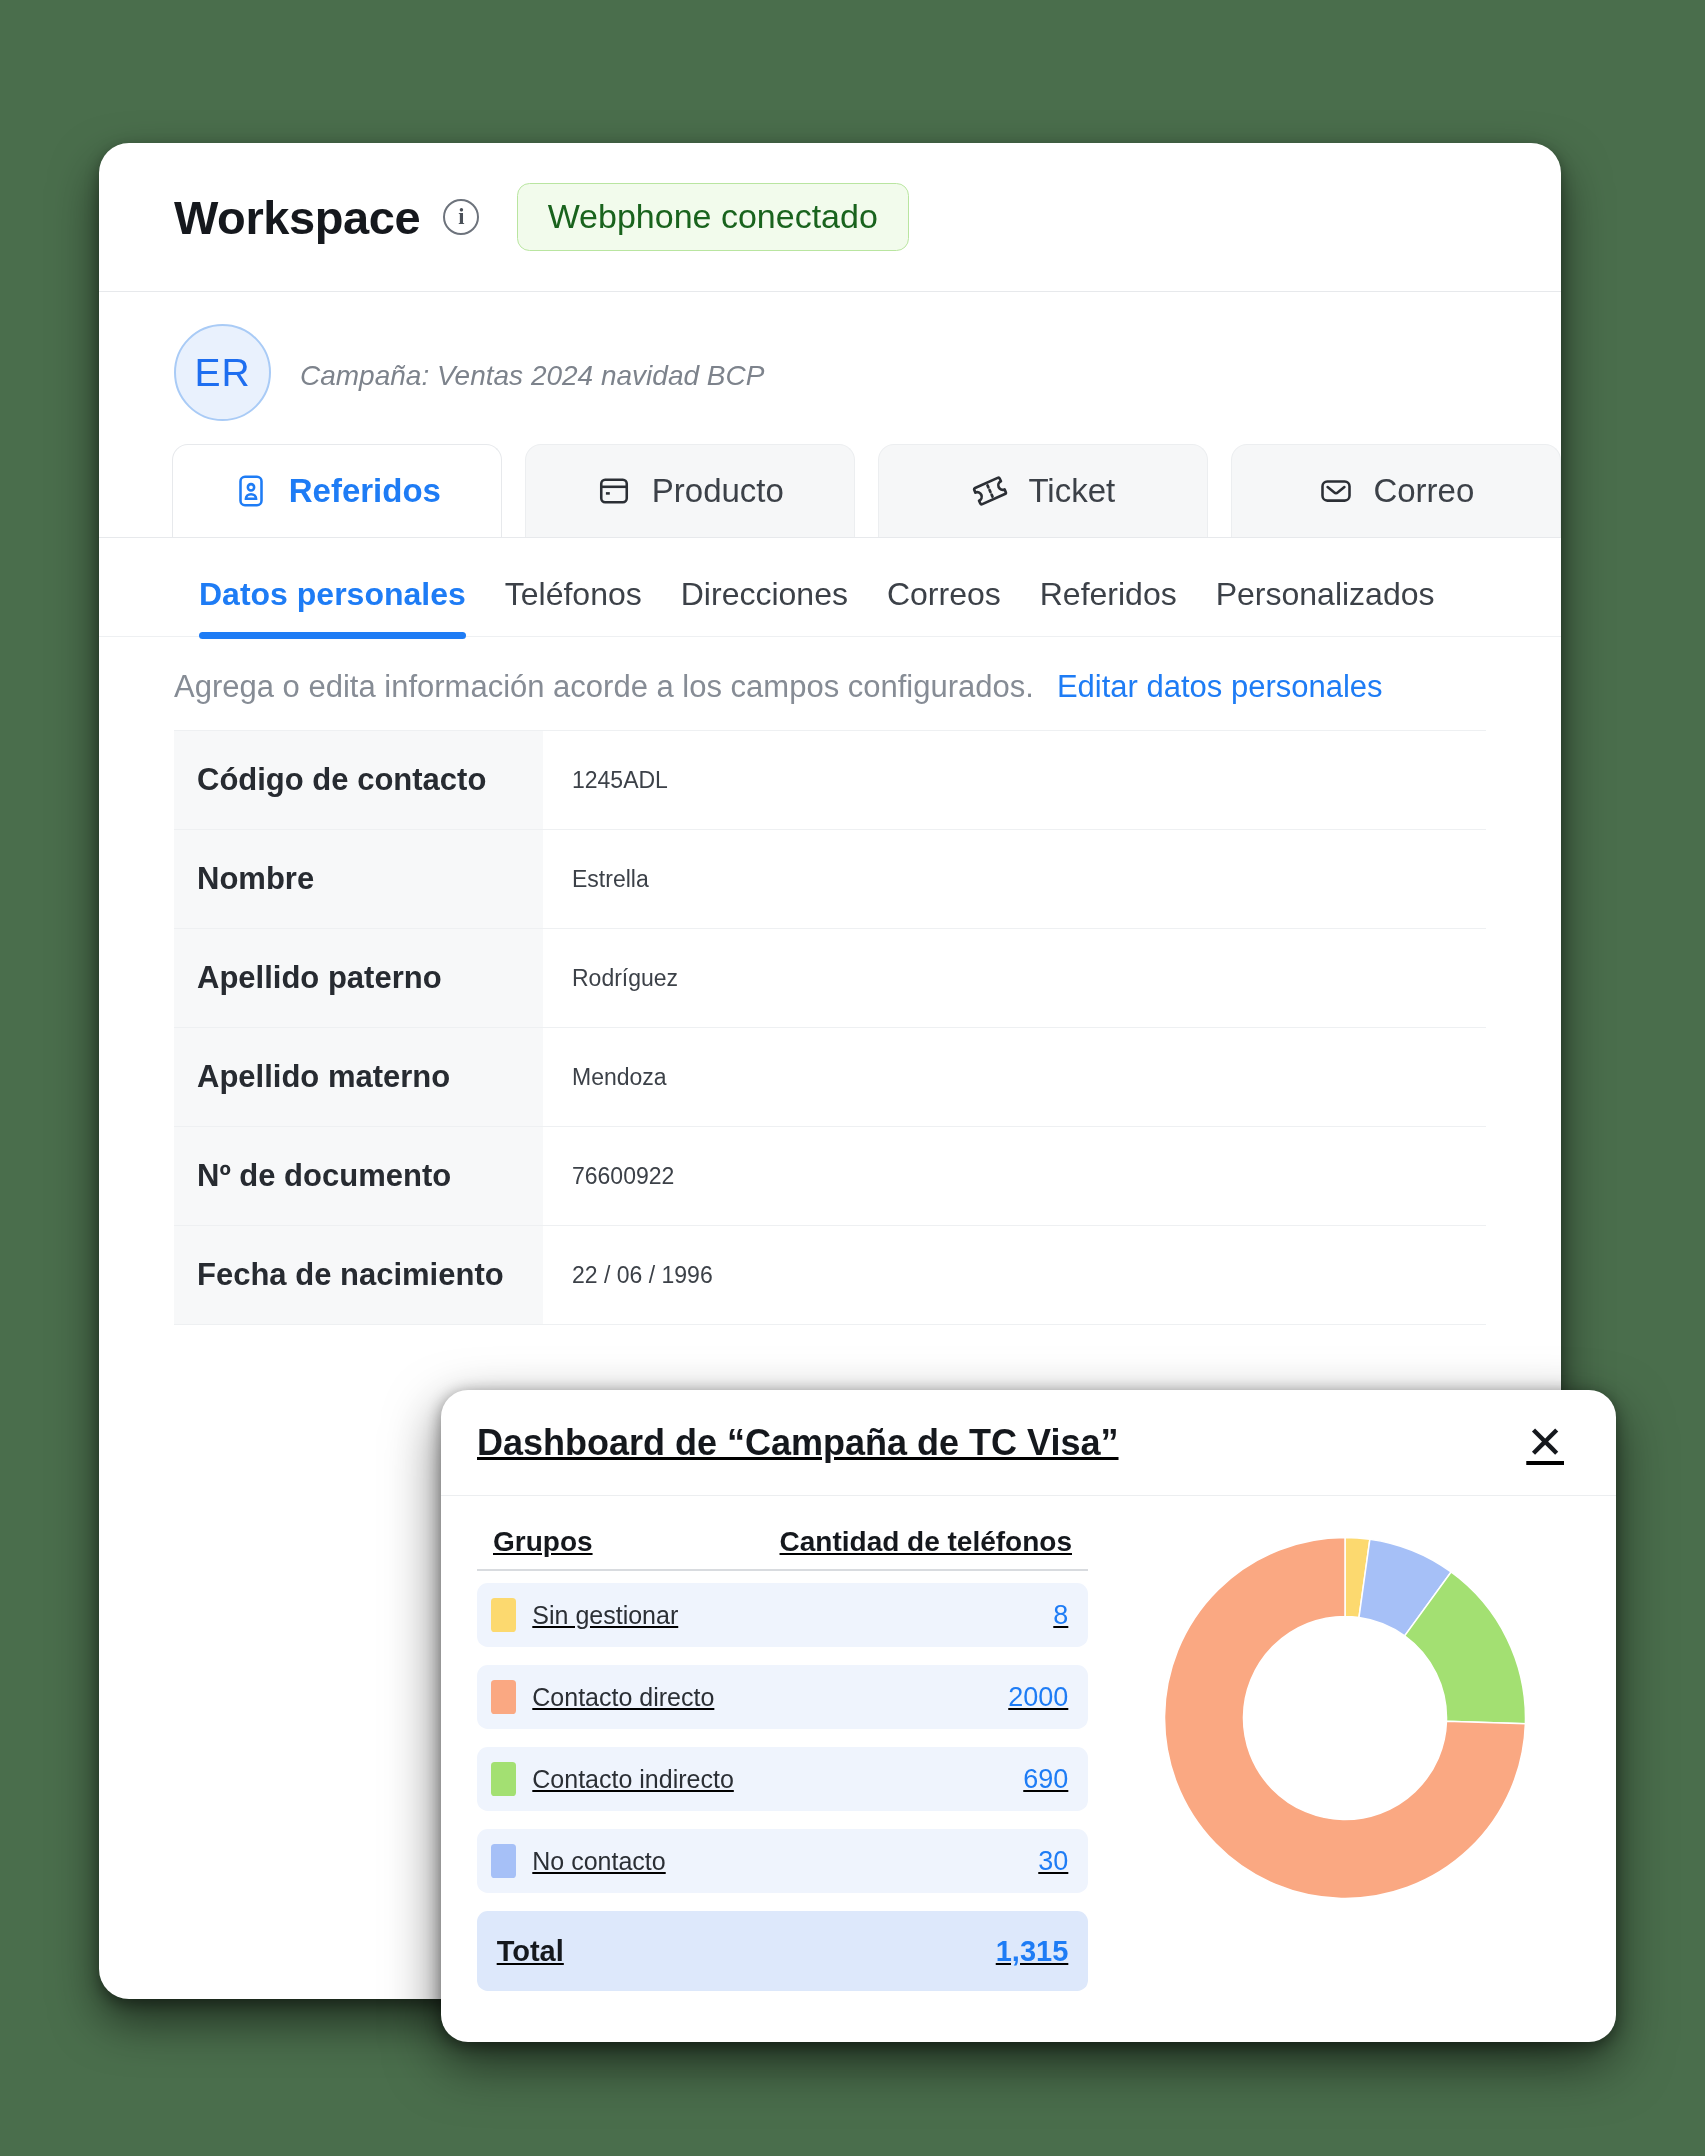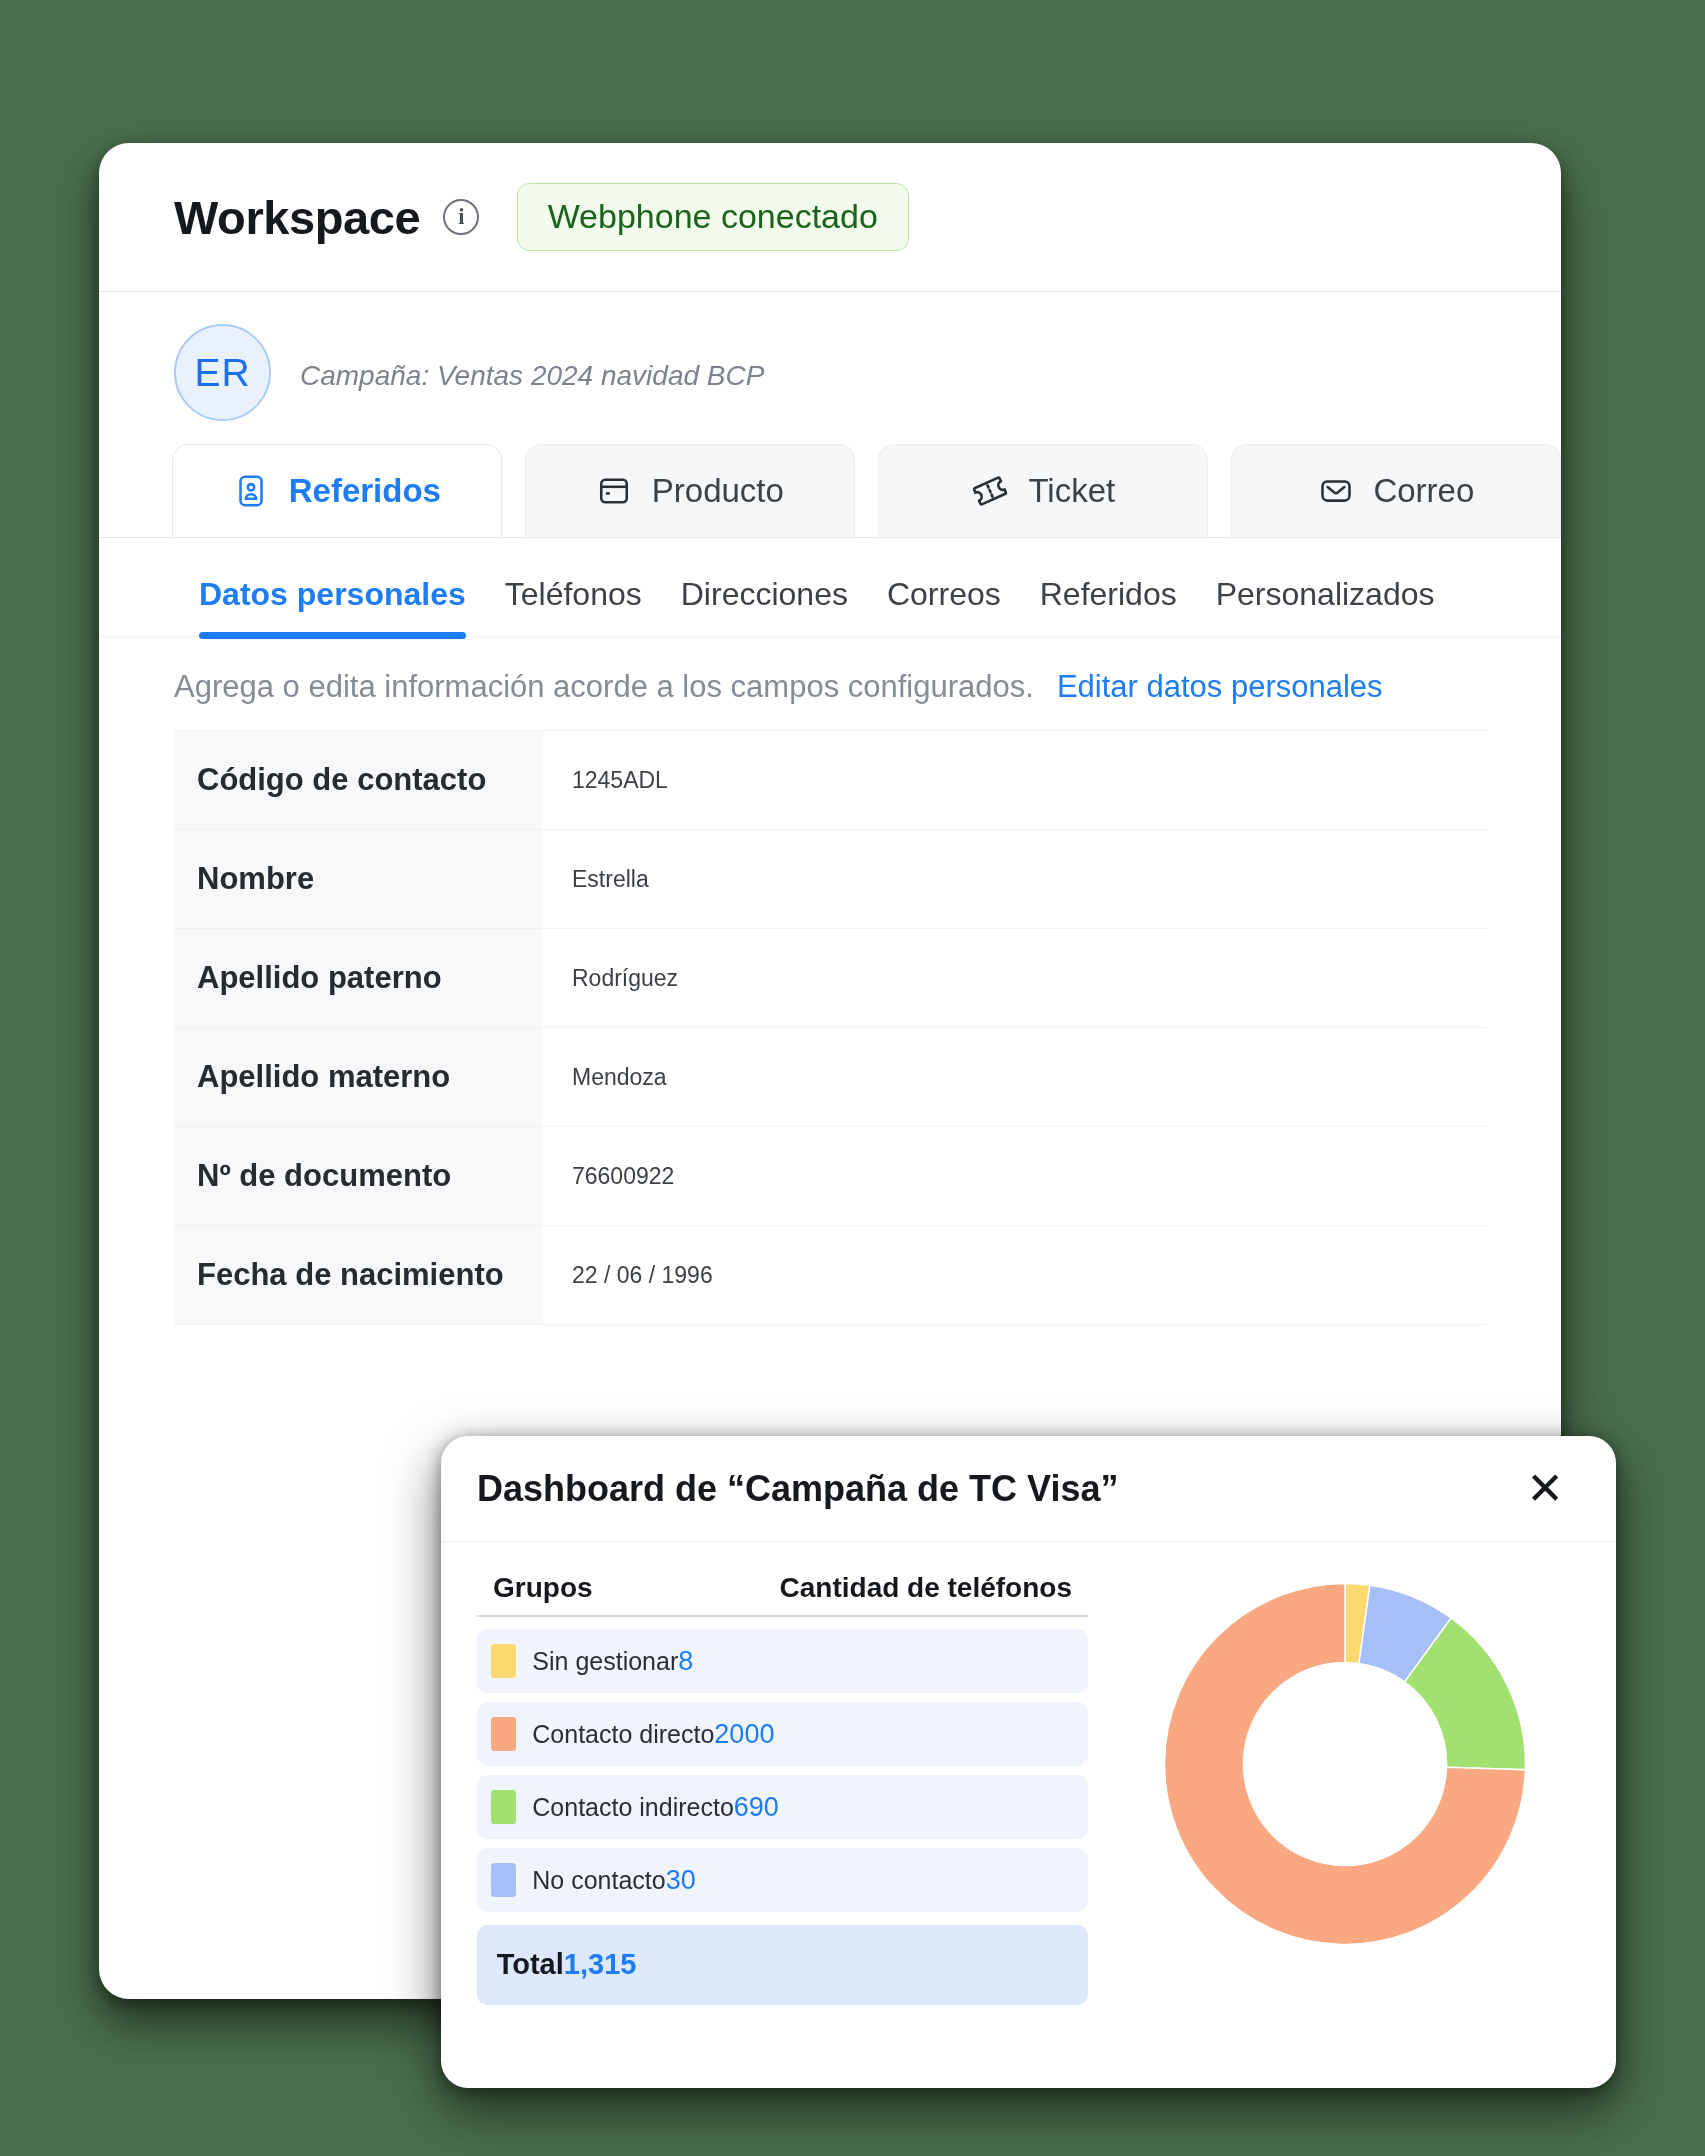--- a/index.html
+++ b/index.html
@@ -194,27 +194,28 @@
     display: flex; align-items: center;
     padding-left: 29px;
     font-size: 23px;
     color: #3c4148;
   }
 
   
   .modal {
     position: absolute;
     left: 441px;
-    top: 1436px;
+    top: 1390px;
     width: 1175px;
     height: 652px;
     background: #ffffff;
     border-radius: 27px;
     box-shadow: 0 21.5px 54px rgba(0,0,0,0.55), 0 3.6px 16px rgba(0,0,0,0.4);
     overflow: hidden;
+    text-decoration: underline;
   }
   .modal-head {
     height: 106px;
     display: flex;
     align-items: center;
     justify-content: space-between;
     padding: 0 43px 0 36px;
     border-bottom: 1.8px solid #eceef0;
   }
   .modal-title {
@@ -245,26 +246,26 @@
     margin-bottom: 12.5px;
   }
   .legend-head span {
     font-size: 28px;
     font-weight: 700;
     color: #15181d;
   }
   .legend-row {
     display: flex;
     align-items: center;
-    justify-content: flex-start;
+    justify-content: space-between;
     background: #eff4fd;
     border-radius: 10.7px;
     height: 64px;
     padding: 0 19.7px 0 14.3px;
-    margin-bottom: 9px;
+    margin-bottom: 18px;
   }
   .legend-left { display: flex; align-items: center; gap: 16px; }
   .swatch { width: 25px; height: 34px; border-radius: 3.6px; flex: 0 0 auto; }
   .legend-label { font-size: 25px; color: #2b2f35; }
   .legend-value { font-size: 27px; color: #1e7cf5; }
   .legend-row.total {
     background: #dde8fb;
     height: 80px;
     margin-top: 12.5px;
     padding-left: 19.7px;

